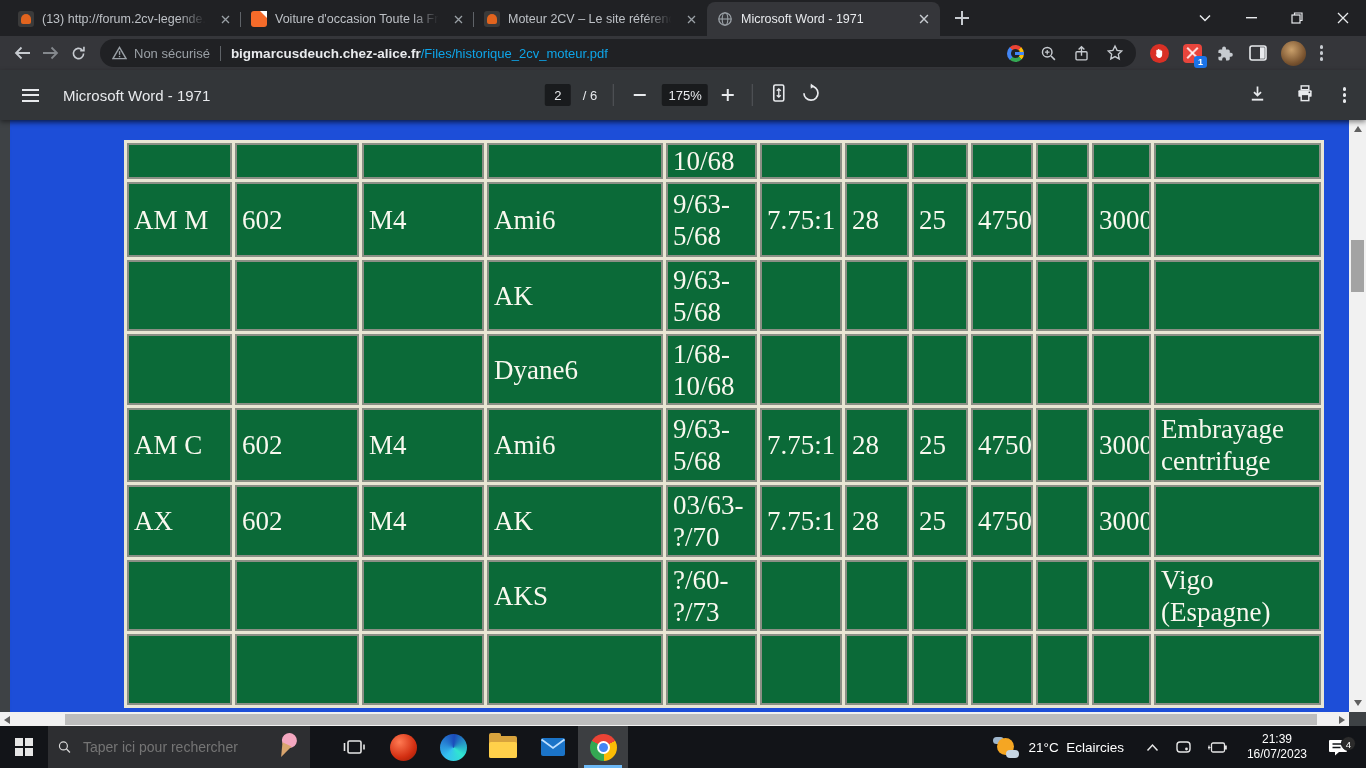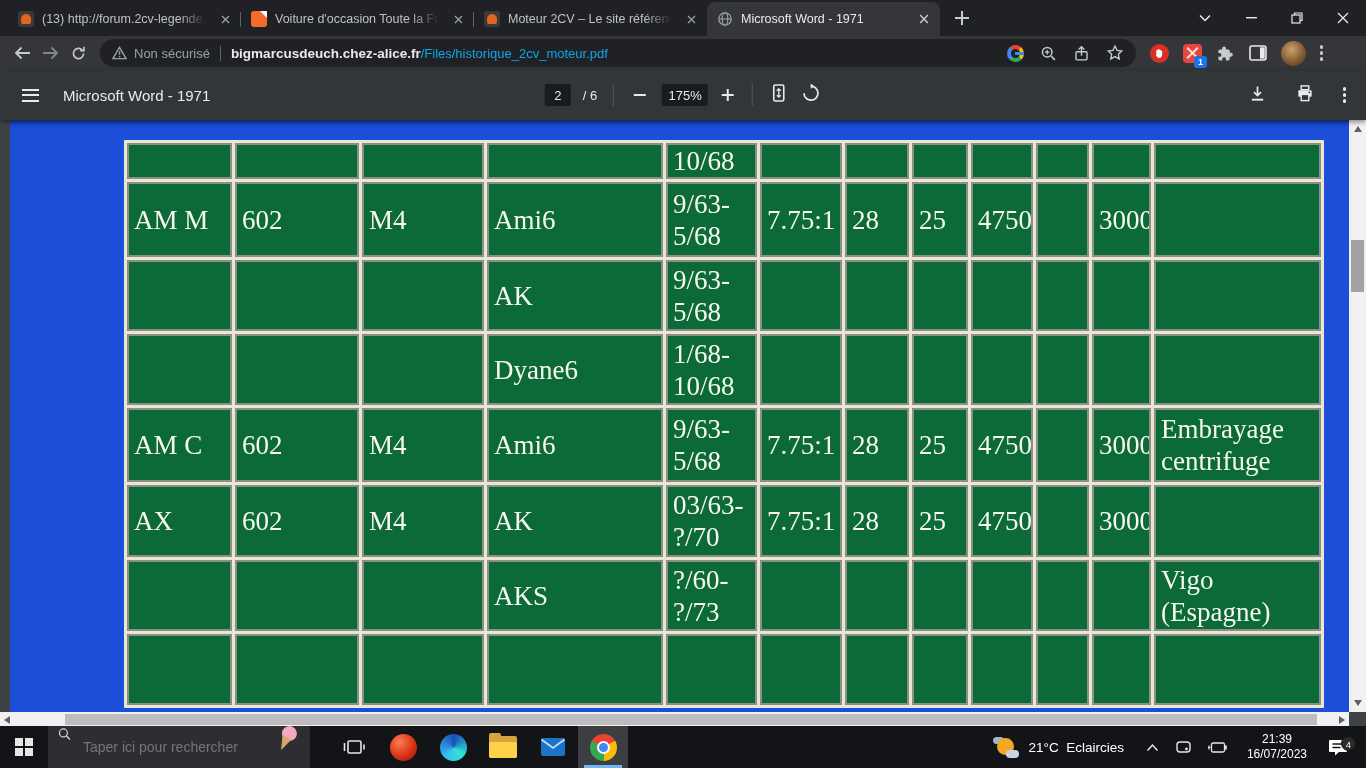--- a/index.html
+++ b/index.html
@@ -102,21 +102,21 @@
   .hthumb{position:absolute;left:65px;top:1.5px;width:1252px;height:11px;background:#bdbdbd;}
   .arr-left{left:4px;top:3.5px;border-top:4px solid transparent;border-bottom:4px solid transparent;border-right:6px solid #606060;}
   .arr-right{right:4px;top:3.5px;border-top:4px solid transparent;border-bottom:4px solid transparent;border-left:6px solid #606060;}
 
   
   .taskbar{position:absolute;left:0;top:726px;width:1366px;height:42px;background:#121418;display:flex;align-items:stretch;color:#fff;}
   .tb-btn{display:flex;align-items:center;justify-content:center;}
   .startbtn{width:48px;}
   .winlogo{display:grid;grid-template-columns:8px 8px;grid-template-rows:8px 8px;gap:2px;}
   .winlogo i{background:#e6e6e6;display:block;}
-  .searchbox{width:262px;background:#2d2e31;display:flex;gap:10px;padding:0 10px;position:relative;}
+  .searchbox{width:262px;background:#2d2e31;display:flex;align-items:center;gap:10px;padding:0 10px;position:relative;}
   .searchtext{color:#cfcfcf;font-size:14px;border:0;background:transparent;outline:none;flex:1;}
   .icecream{position:relative;width:24px;height:28px;transform:rotate(25deg);flex:0 0 auto;}
   .icecream .scoop{position:absolute;left:3px;top:0;width:15px;height:15px;border-radius:50%;background:#f3a7c0;}
   .icecream .cone{position:absolute;left:5px;top:12px;width:0;height:0;border-left:5.5px solid transparent;border-right:5.5px solid transparent;border-top:14px solid #d9a56e;}
   .taskview{width:48px;margin-left:20px;}
   .appbtn{width:50px;position:relative;}
   .appbtn.active{background:#3c3e41;}
   .appbtn.active::after{content:"";position:absolute;left:6px;right:6px;bottom:0;height:3px;background:#6cb8f5;}
   .app-red{width:27px;height:27px;border-radius:50%;background:radial-gradient(circle at 35% 30%,#ff7a52,#d32f12 60%,#8f1703);}
   .app-edge{width:27px;height:27px;border-radius:50%;background:conic-gradient(from 220deg,#35c1f1,#1b4bba 40%,#30e5d0 75%,#35c1f1);}

